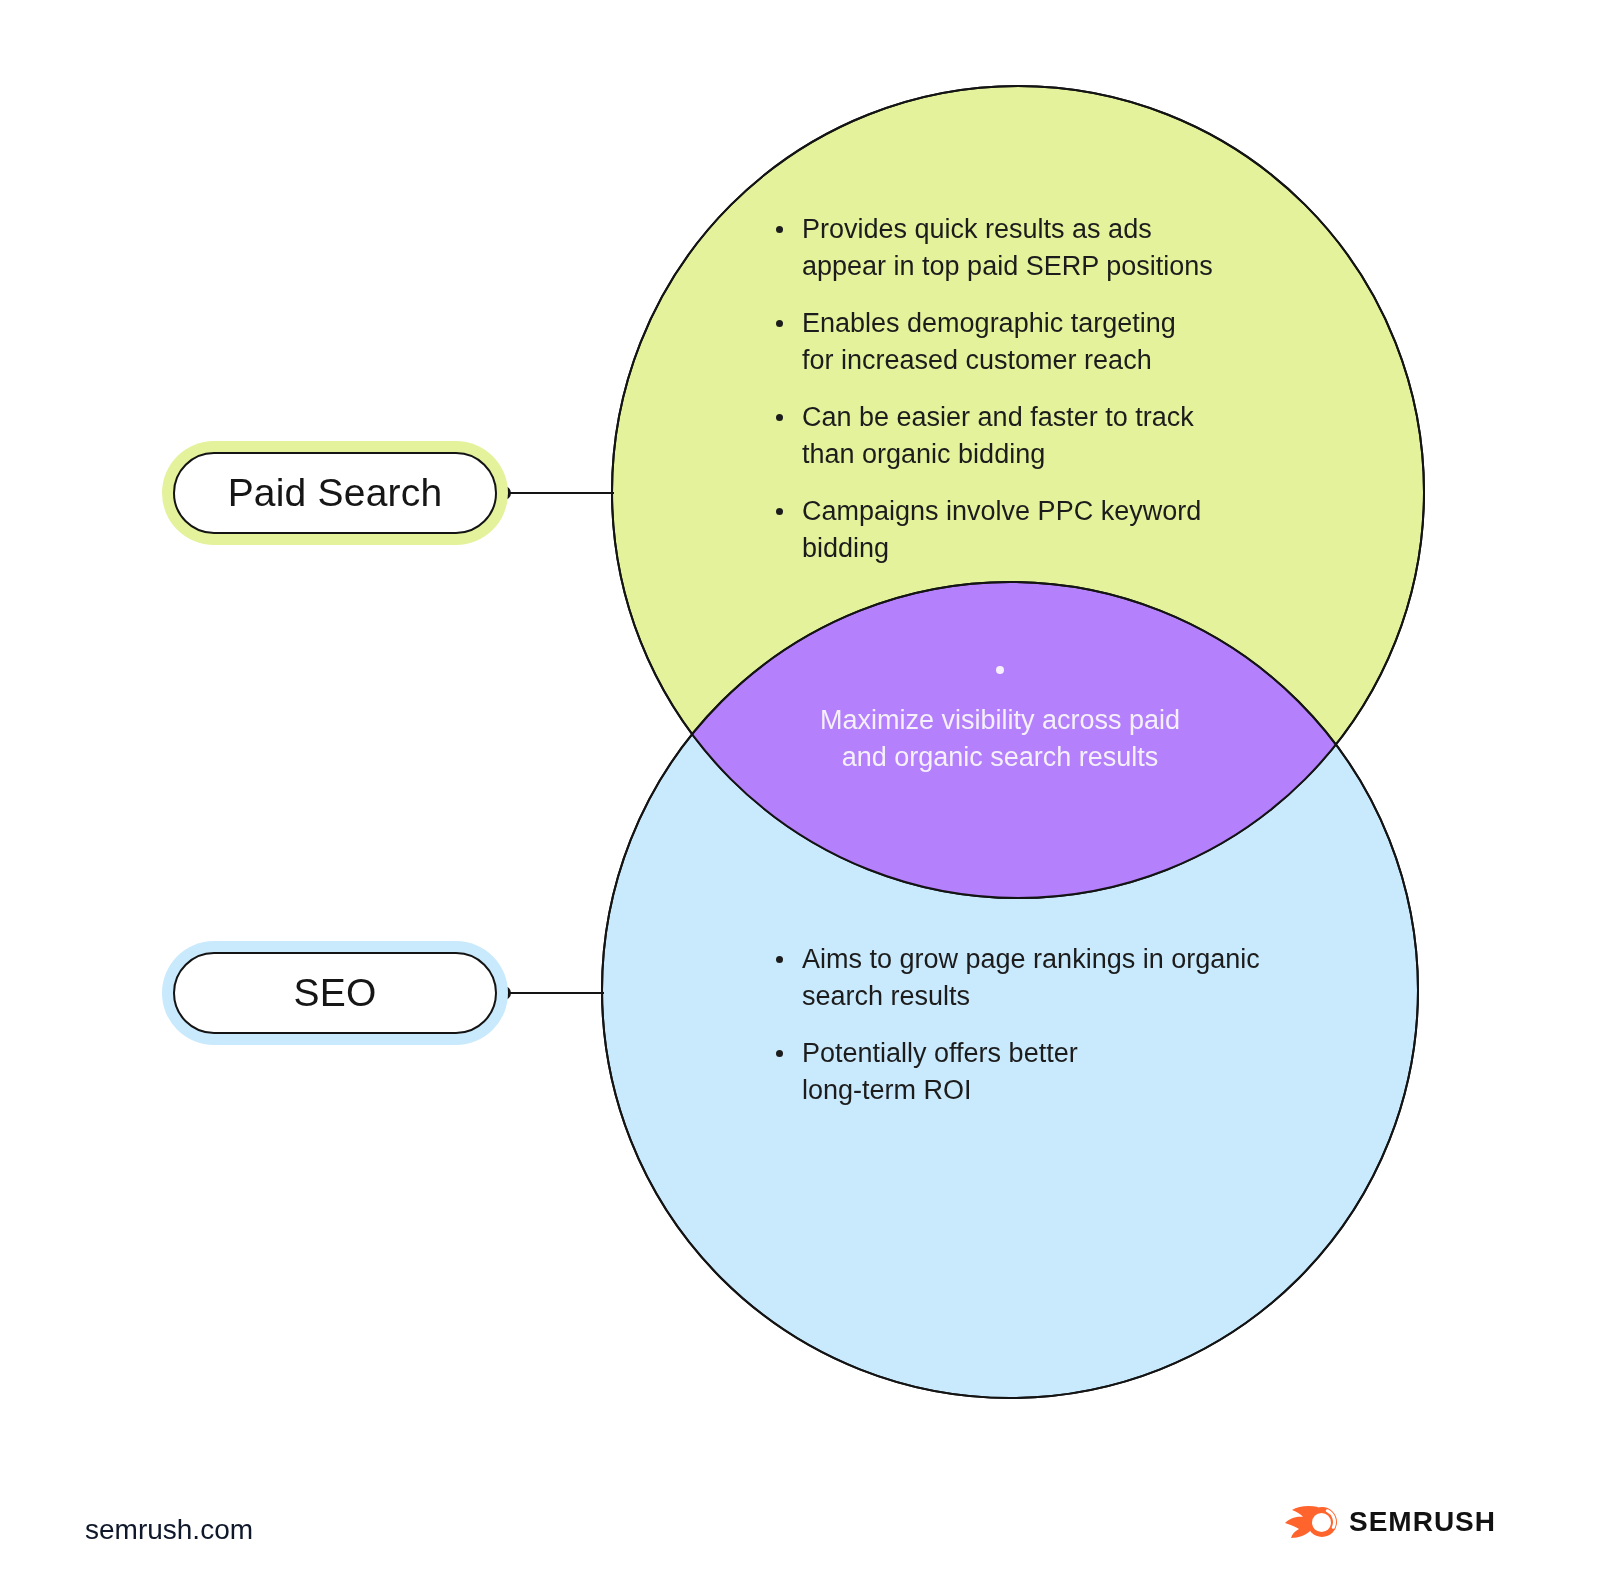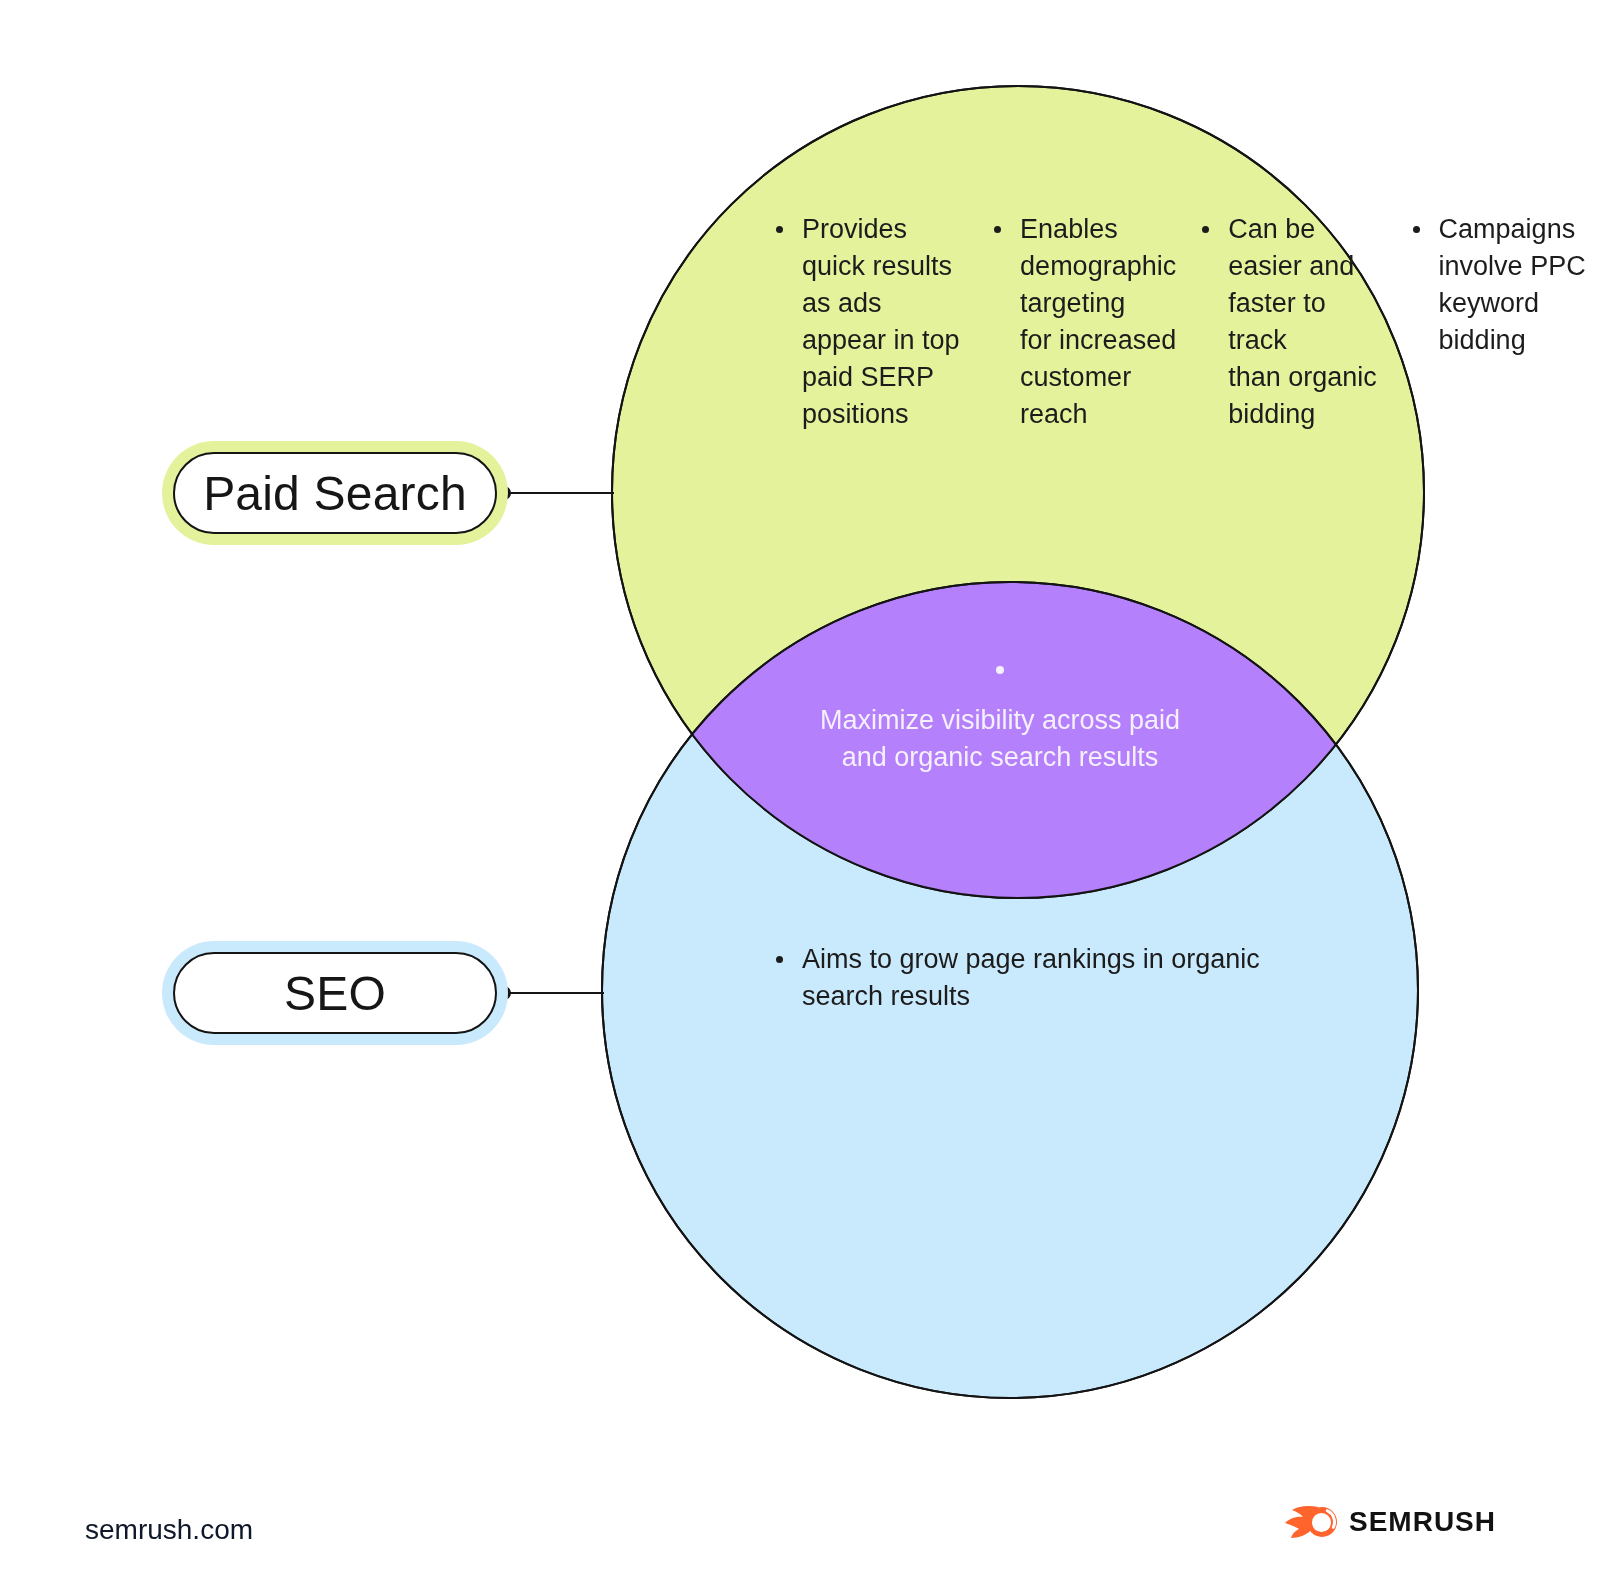--- a/index.html
+++ b/index.html
@@ -19,31 +19,31 @@
     width:346px; height:104px;
     border-radius:60px;
     padding:11px;
   }
   .pill-inner {
     width:100%; height:100%;
     background:#ffffff;
     border:2px solid #141414;
     border-radius:50px;
     display:flex; align-items:center; justify-content:center;
-    font-size:48px; font-weight:500; letter-spacing:0.2px;
+    font-size:39px; font-weight:500; letter-spacing:0.2px;
     color:#161616;
   }
   #pill-paid { left:162px; top:441px; background:var(--set0,#E3F29B); }
   #pill-seo  { left:162px; top:941px; background:var(--set1,#C9E9FC); }
 
   
   .points {
     position:absolute;
     list-style:none;
-    display:flex; flex-direction:row; gap:20px;
+    display:flex; flex-direction:column; gap:20px;
     font-size:27px; line-height:37px;
     color:#1c1c1c;
   }
   .points li { position:relative; padding-left:32px; white-space:pre-line; }
   .points li::before {
     content:"";
     position:absolute; left:6px; top:15px;
     width:7px; height:7px; border-radius:50%;
     background:#1c1c1c;
   }
@@ -117,20 +117,22 @@
 for increased customer reach</li>
     <li>Can be easier and faster to track
 than organic bidding</li>
     <li>Campaigns involve PPC keyword
 bidding</li>
   </ul>
 
 <ul class="points" id="points-seo">
     <li>Aims to grow page rankings in organic
 search results</li>
+    <li>Potentially offers better
+long-term ROI</li>
   </ul>
 
 <div class="overlap-note">
   <div class="overlap-dot"></div>
   <div class="overlap-text">Maximize visibility across paid
 and organic search results</div>
 </div>
 
 <div class="site-link">semrush.com</div>
 

